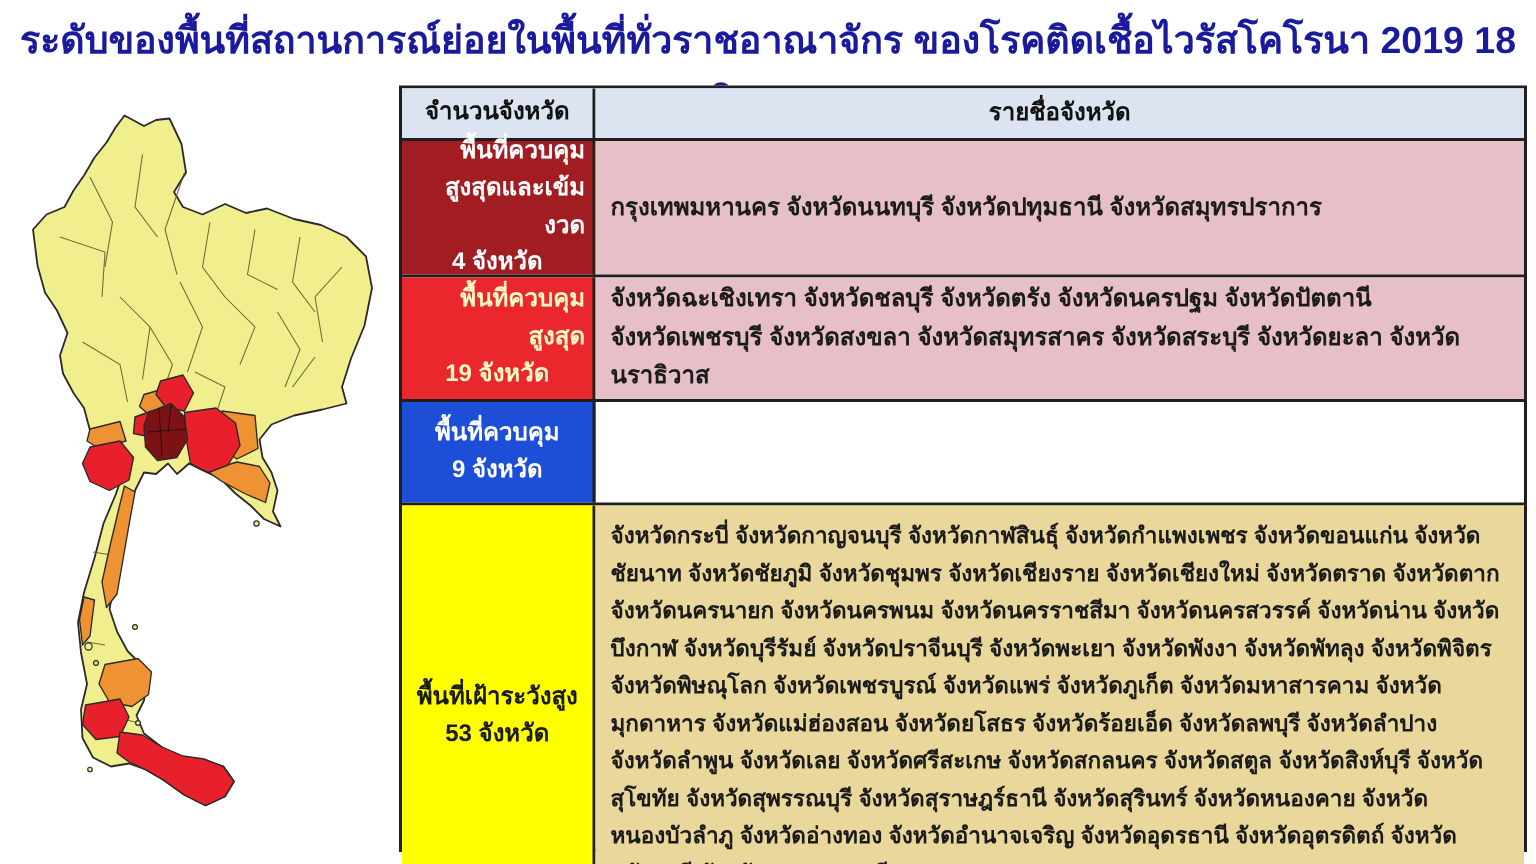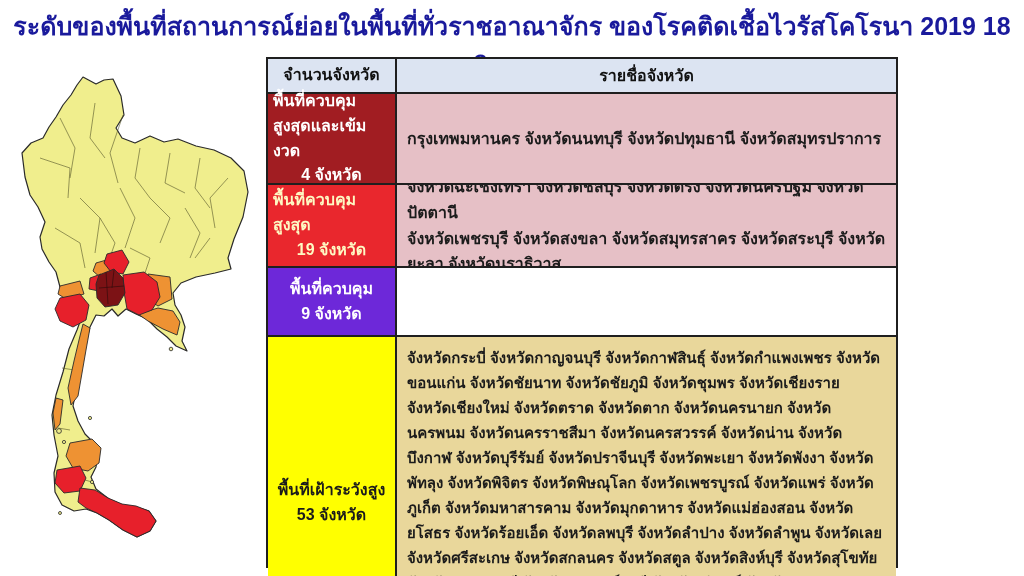--- a/index.html
+++ b/index.html
@@ -6,41 +6,41 @@
   html,body { width:1024px; height:576px; background:#ffffff; overflow:hidden;
               font-family:"Liberation Sans","DejaVu Sans",sans-serif; }
   .page { position:relative; width:1024px; height:576px; background:#ffffff; }
 
   .title { position:absolute; top:6px; left:0; width:1024px; text-align:center;
            color:#1a1a9c; font-size:25px; font-weight:700; letter-spacing:0; }
 
   .map-wrap { position:absolute; left:0; top:58px; width:265px; height:516px; }
   .map-wrap svg { width:100%; height:100%; }
 
-  .sit-table { position:absolute; left:266px; top:57px; width:632px; height:511px;
+  .sit-table { position:absolute; left:266px; top:57px; width:752px; height:511px;
                border:2px solid #1f1f1f; display:flex; flex-direction:column;
                background:#fff; }
   .t-row { display:flex; flex-direction:row; width:100%; border-top:2px solid #1f1f1f; }
   .t-row:first-child { border-top:none; }
   .t-label { width:129px; min-width:129px; border-right:2px solid #1f1f1f;
              display:flex; flex-direction:column; justify-content:center; align-items:center;
-             text-align:left; padding:4px 5px; font-weight:700; font-size:16px; line-height:1.55; }
+             text-align:right; padding:4px 5px; font-weight:700; font-size:16px; line-height:1.55; }
   .t-content { flex:1; display:flex; flex-direction:column; justify-content:center;
                padding:24px 10px; font-weight:700; font-size:16px; color:#1b1b1b;
                line-height:1.6; overflow:hidden; }
   .hdr { height:33px; min-height:33px; background:#dce4f2; }
   .hdr .t-label, .hdr .t-content { background:#dce4f2; color:#111; justify-content:center;
         align-items:center; text-align:center; padding:2px; font-size:16px; }
   .r1 { height:91px; min-height:91px; }
   .r2 { height:83px; min-height:83px; }
   .r3 { height:69px; min-height:69px; }
   .r4 { flex:1; }
   .r1 .t-label { background:#a11d22; color:#ffffff; }
   .r2 .t-label { background:#e9272d; color:#fef9c3; }
-  .r3 .t-label { background:#6d28d9; color:#ffffff; }
+  .r3 .t-label { background:#1d4ed8; color:#ffffff; }
   .r4 .t-label { background:#ffff00; color:#1b1b1b; }
   .r1 .t-content, .r2 .t-content { background:#e6c0c6; }
   .r3 .t-content { background:#eeca9f; }
   .r4 .t-content { background:#e9d79b; justify-content:flex-start; padding-top:8px;
                    font-size:15px; line-height:25px; }
 </style>
 </head>
 <body>
 
 <div class="page">

